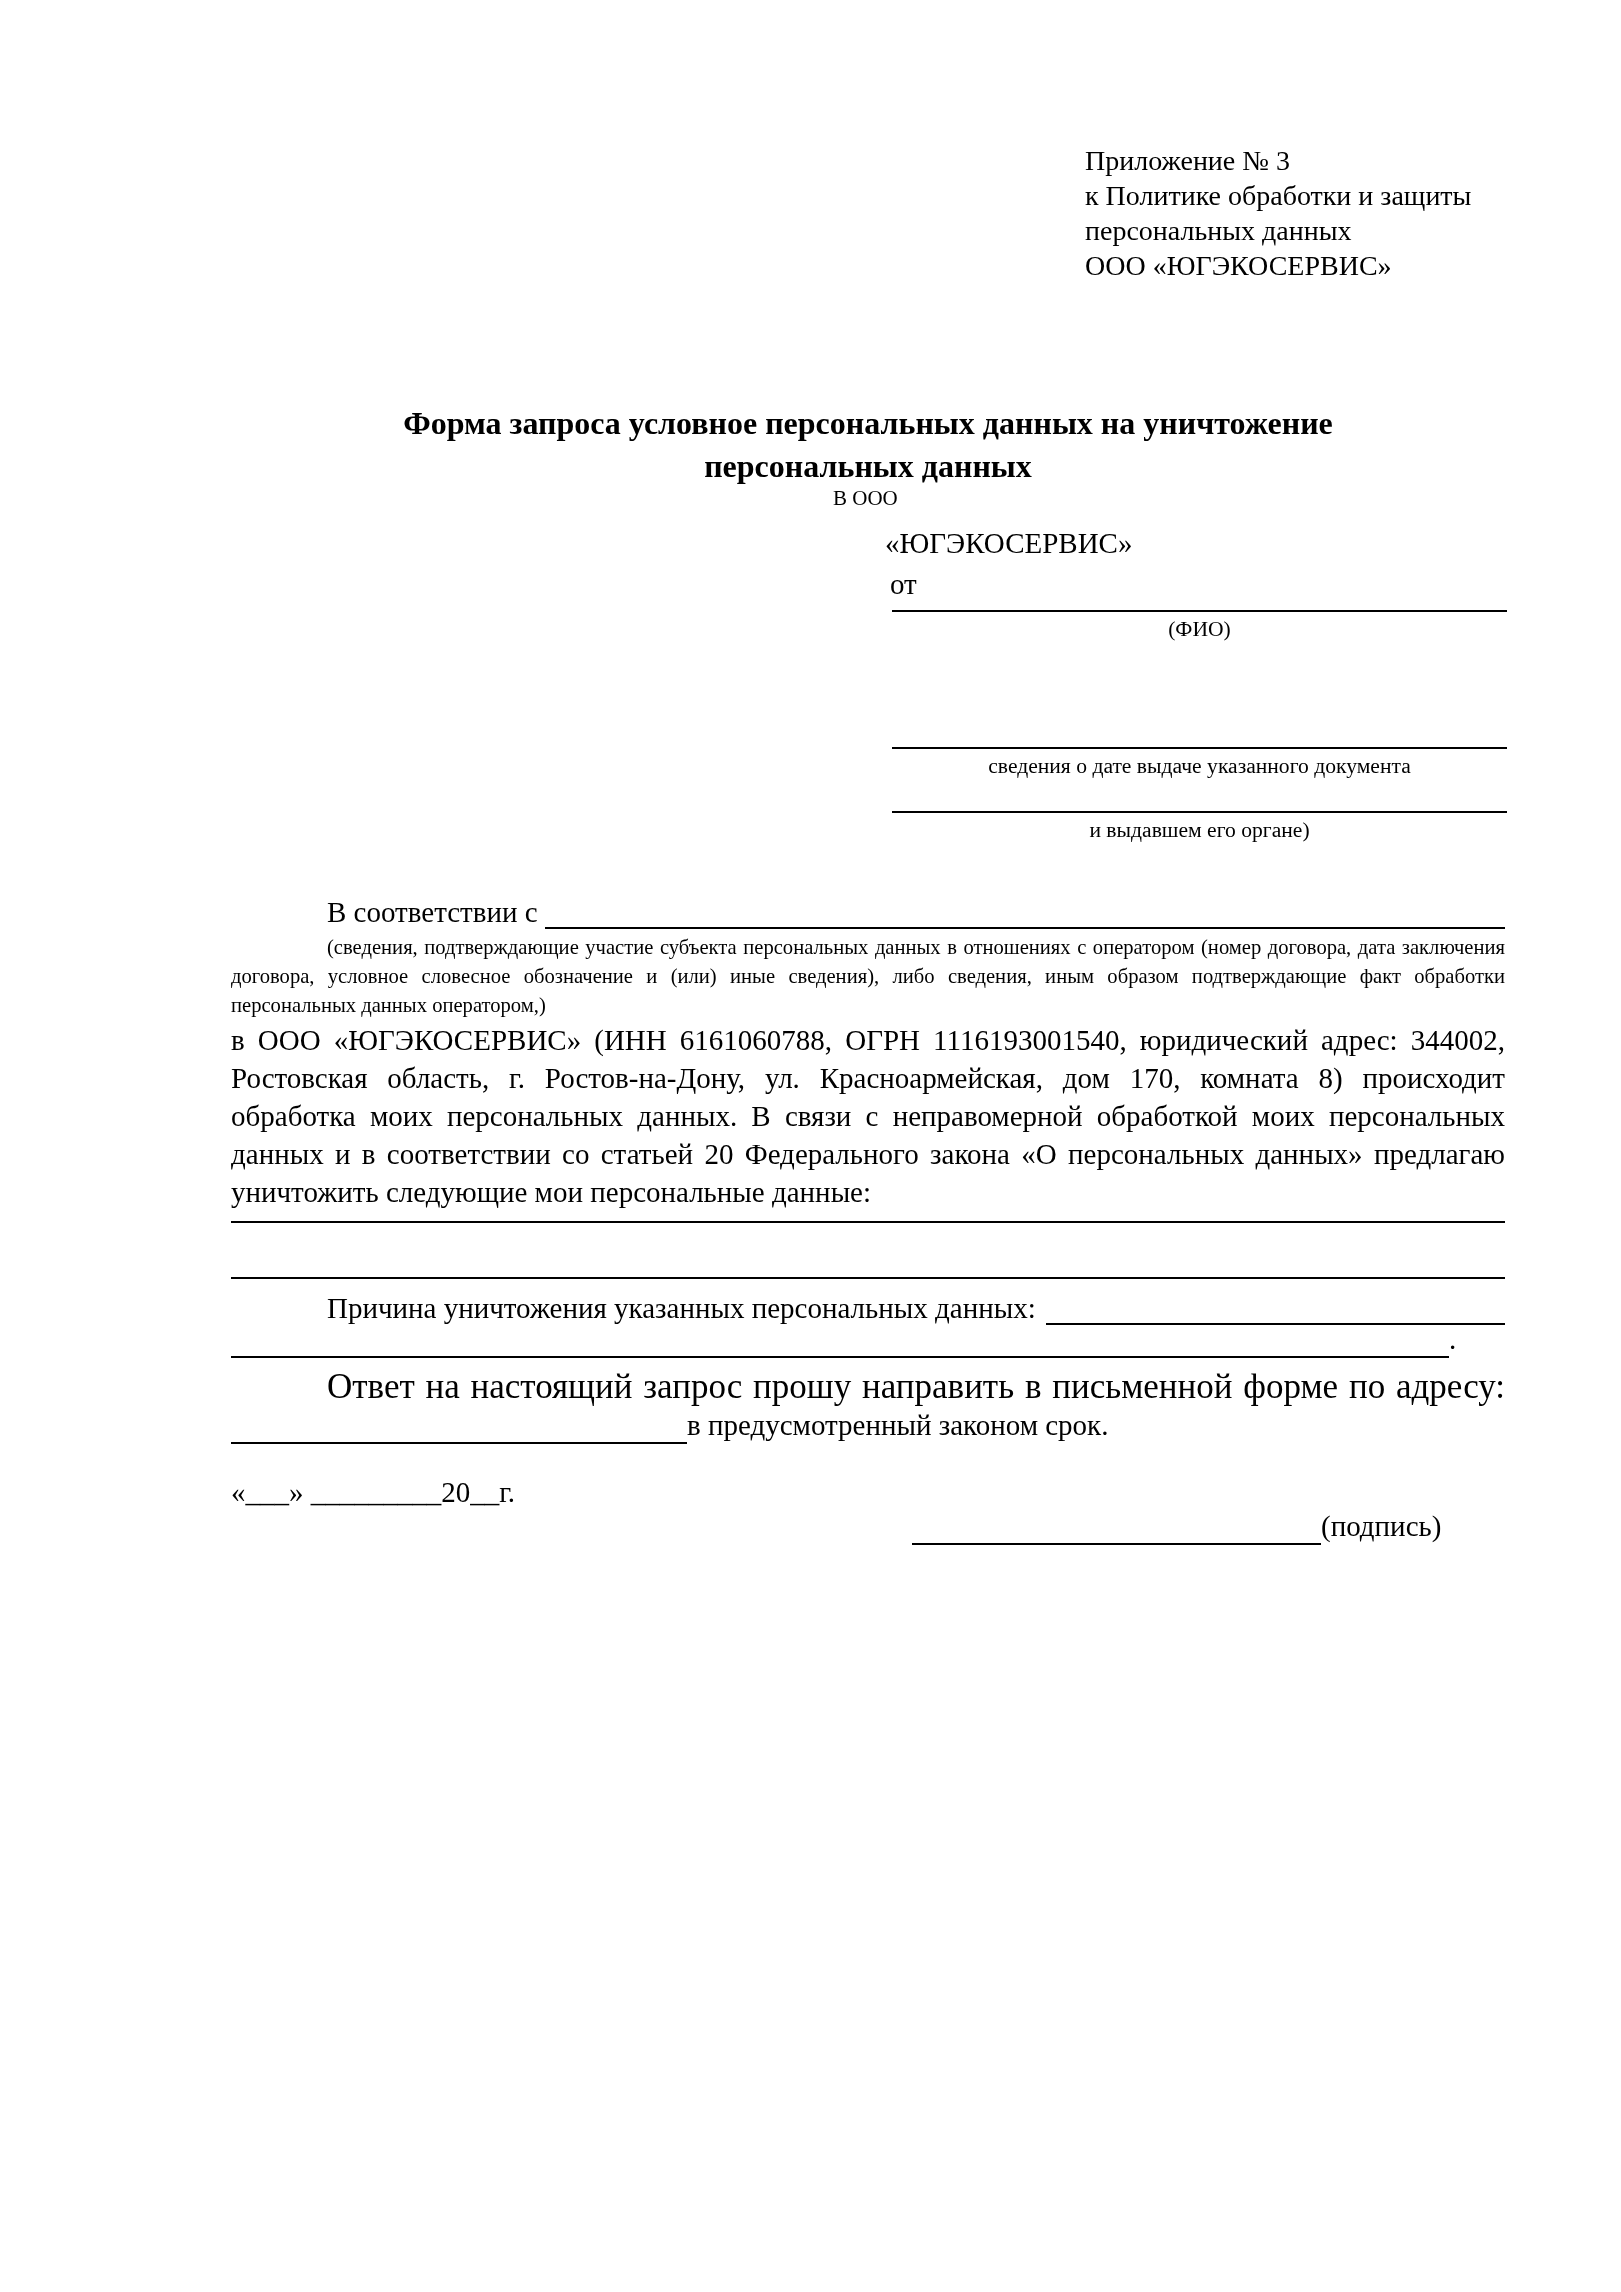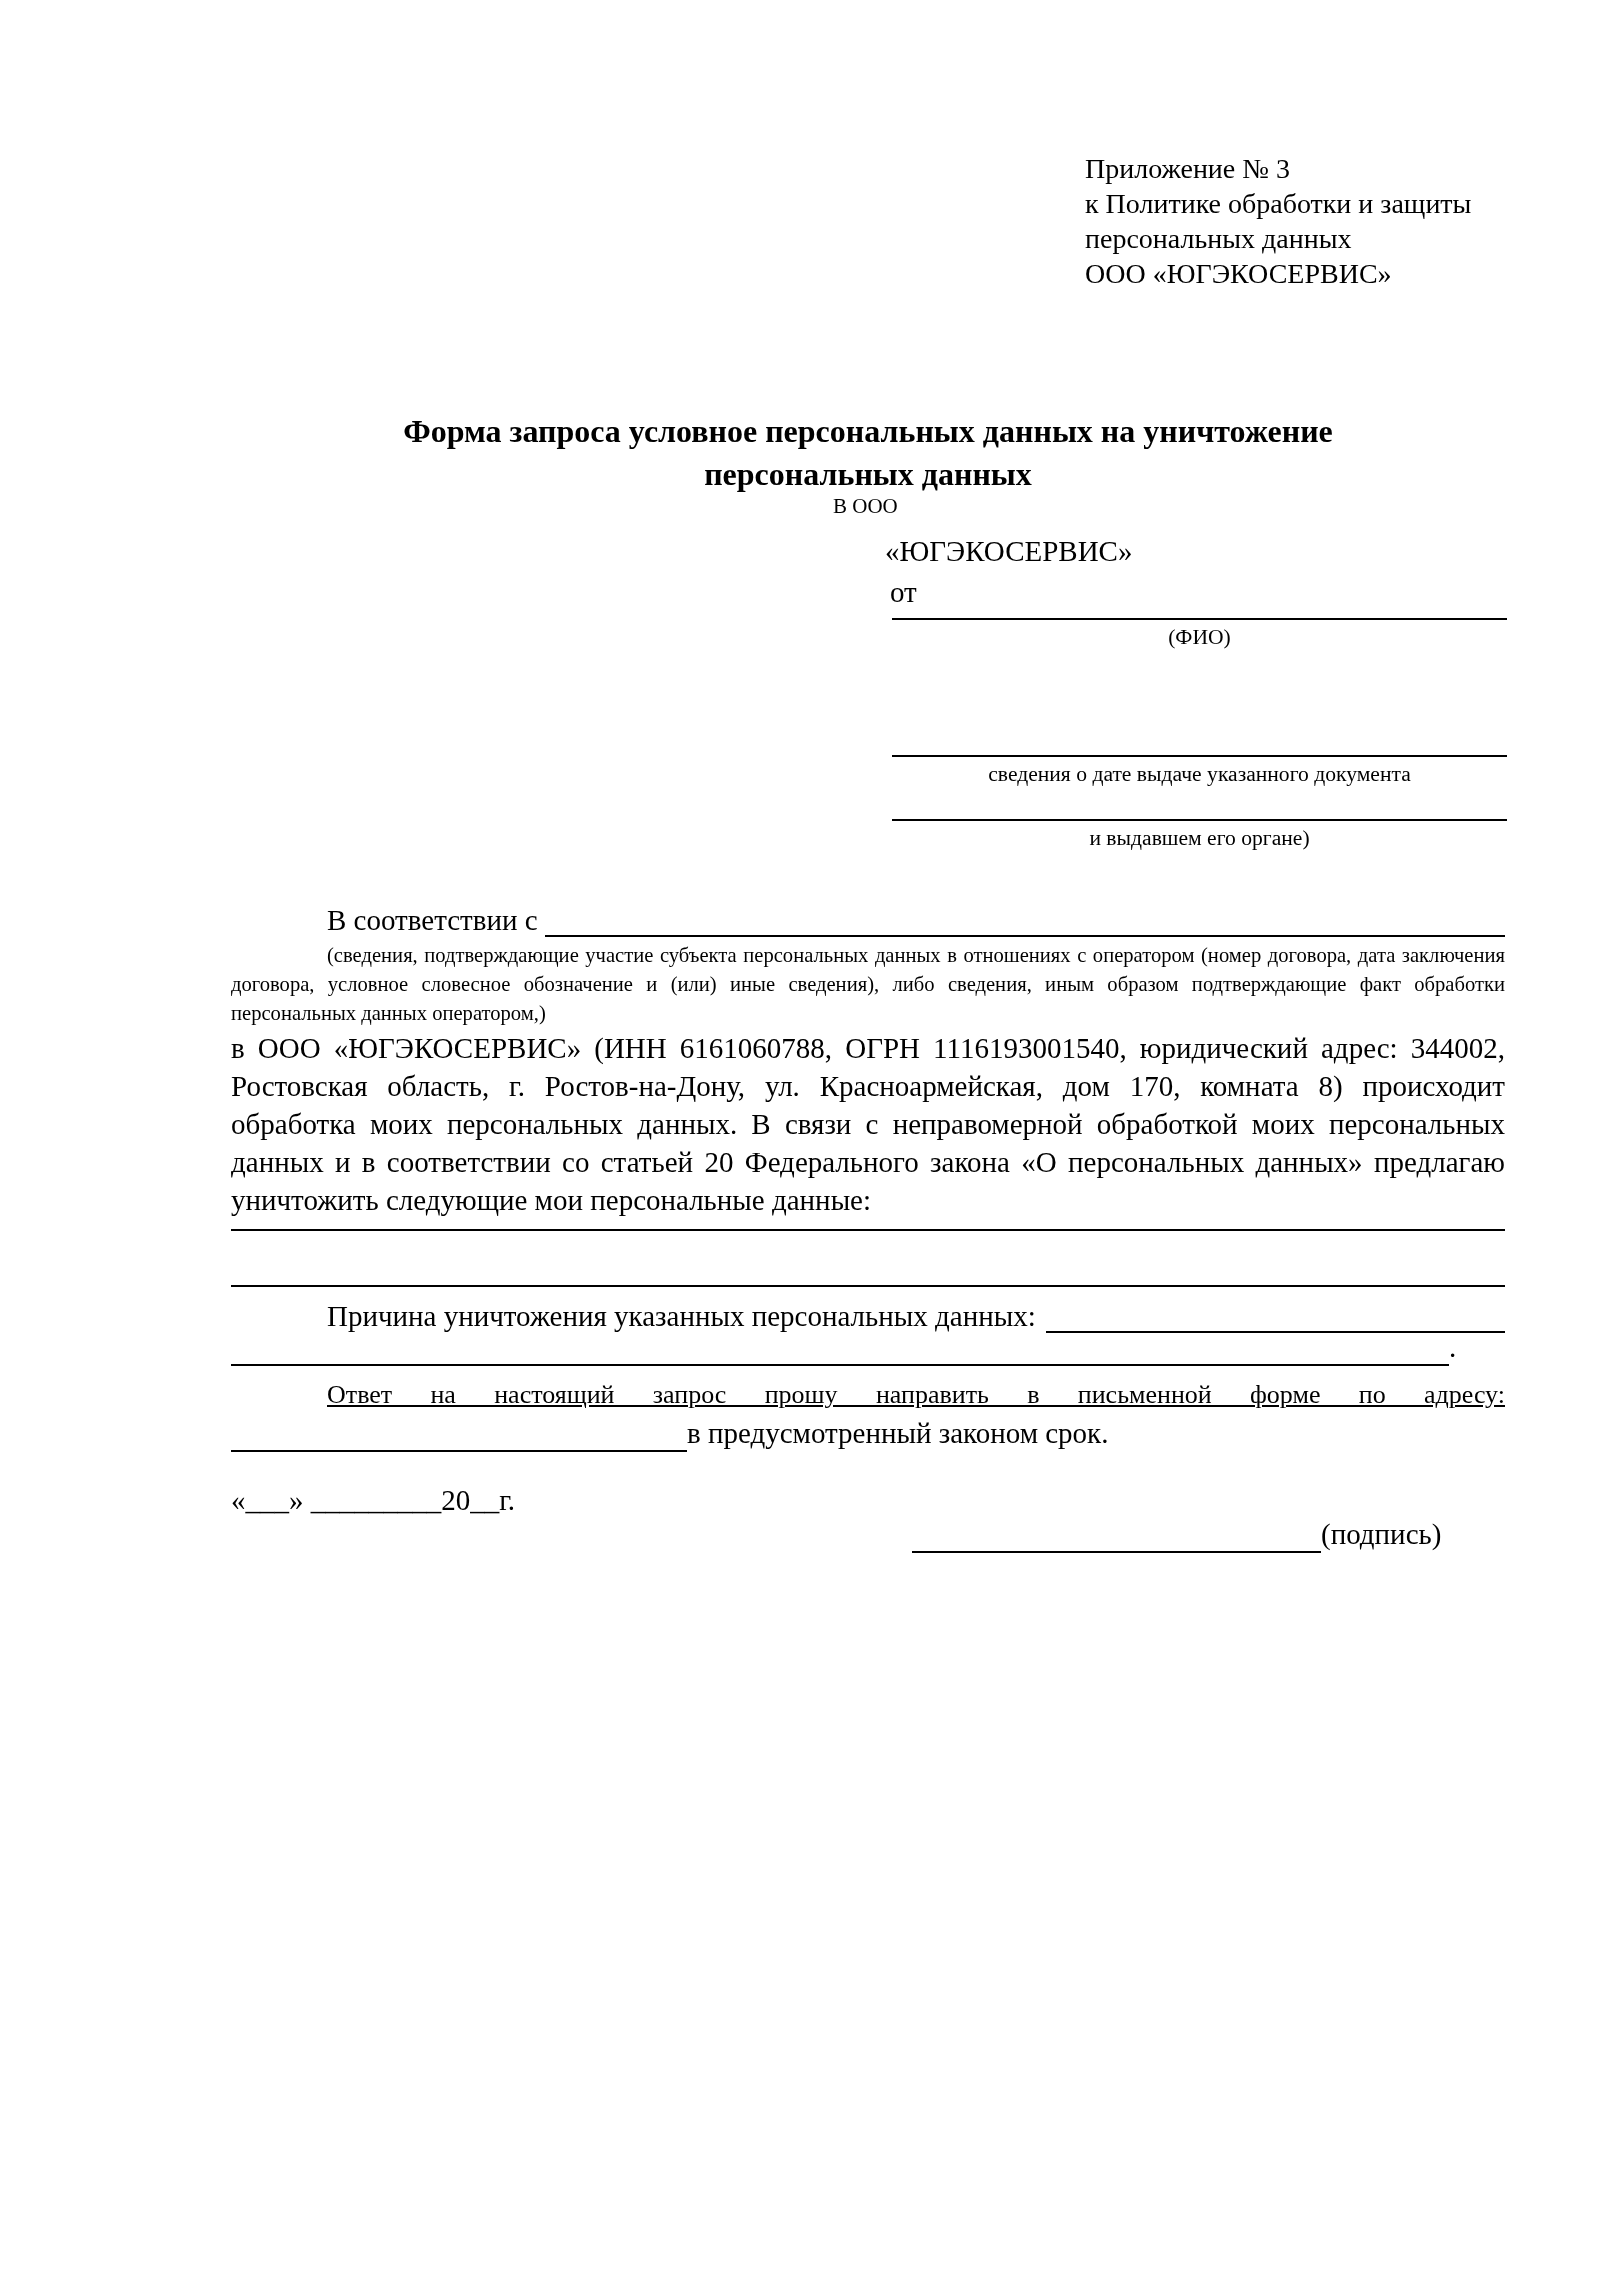--- a/index.html
+++ b/index.html
@@ -4,21 +4,21 @@
 <style>
   html,body{margin:0;padding:0;background:#e8e8e8;}
   .page{
     position:relative;
     width:1621px;height:2293px;
     background:#ffffff;
     color:#000000;
     font-family:"Liberation Serif","DejaVu Serif",serif;
     overflow:hidden;
   }
-  .abs{position:absolute;margin-top:8px;}
+  .abs{position:absolute;}
   
   .appendix{left:1085px;top:143px;font-size:28px;line-height:35px;white-space:nowrap;}
   
   .title{left:231px;top:402px;width:1274px;text-align:center;font-weight:bold;font-size:32px;line-height:43px;}
   
   .addr1{left:833px;top:486px;font-size:21px;}
   .addr2{left:885px;top:527px;font-size:29px;}
   .addr3{left:890px;top:568px;font-size:29px;}
   
   .field{left:892px;width:615px;text-align:center;}
@@ -28,21 +28,21 @@
   .accord-row{left:231px;top:894px;width:1274px;display:flex;align-items:flex-start;font-size:29px;line-height:37px;}
   .accord-row .txt{white-space:nowrap;padding-left:96px;padding-right:7.8px;}
   .flexline{flex:1 1 auto;border-bottom:2.9px solid #000;height:33px;}
   .smallnote{left:231px;top:933px;width:1274px;font-size:20.6px;line-height:29px;text-align:justify;text-indent:96px;}
   .mainpara{left:231px;top:1021px;width:1274px;font-size:29px;line-height:38px;text-align:justify;}
   .blankline{left:231px;width:1274px;height:0;border-bottom:2.9px solid #000;}
   .reason-row{left:231px;top:1290px;width:1274px;display:flex;font-size:29px;line-height:37px;}
   .reason-row .txt{white-space:nowrap;padding-left:96px;padding-right:9.8px;}
   .period-row{left:231px;top:1321px;width:1274px;display:flex;align-items:flex-end;font-size:29px;line-height:37px;}
   .period-row .pline{width:1218px;border-bottom:2.9px solid #000;height:33px;}
-  .answer-row{left:231px;top:1368px;width:1274px;font-size:26px;line-height:38px;text-align:justify;text-align-last:justify;padding-left:96px;box-sizing:border-box;text-decoration:underline;}
+  .answer-row{left:231px;top:1368px;width:1274px;font-size:35px;line-height:38px;text-align:justify;text-align-last:justify;padding-left:96px;box-sizing:border-box;}
   .address-row{left:231px;top:1407px;width:1274px;font-size:29px;line-height:37px;display:flex;align-items:flex-end;}
   .address-row .aline{width:456px;border-bottom:2.9px solid #000;height:33px;}
   .footer-date{left:231px;top:1474px;font-size:29px;line-height:37px;white-space:nowrap;}
   .footer-sign{left:912px;top:1508px;font-size:29px;line-height:37px;display:flex;align-items:flex-end;white-space:nowrap;}
   .footer-sign .sline{width:409px;border-bottom:2.9px solid #000;height:33px;}
 </style>
 </head>
 <body>
 
 <div class="page">

